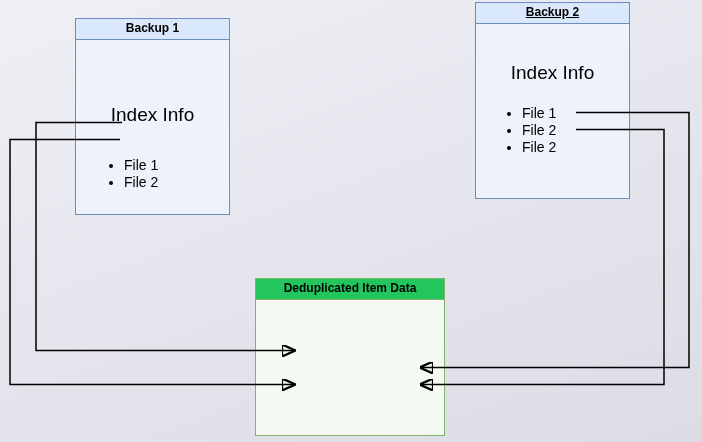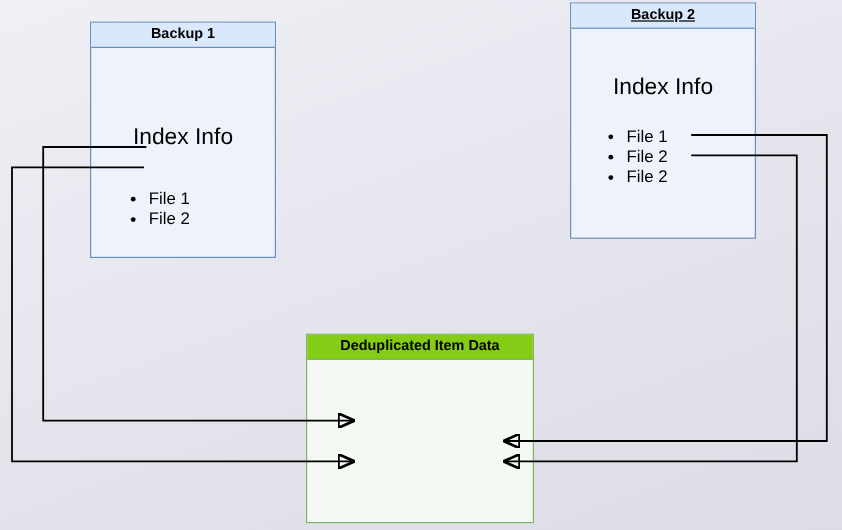--- a/index.html
+++ b/index.html
@@ -45,21 +45,21 @@
   .node.blue .header {
     background: #dae8fc;
     border-bottom: 1px solid #6c8ebf;
   }
   
   .node.green {
     border: 1px solid #82b366;
     background: #f4faf3;
   }
   .node.green .header {
-    background: #84cc16;
+    background: #22c55e;
     border-bottom: 1px solid #82b366;
   }
   #backup1-box { left: 75px; top: 18px; width: 155px; height: 197px; gap: 26px; }
   #backup2-box { left: 475px; top: 2px; width: 155px; height: 197px; text-decoration: underline; }
   #dedup-box   { left: 255px; top: 278px; width: 190px; height: 158px; }
 
   .subtitle {
     position: absolute;
     left: 0; right: 0;
     top: 38px;

